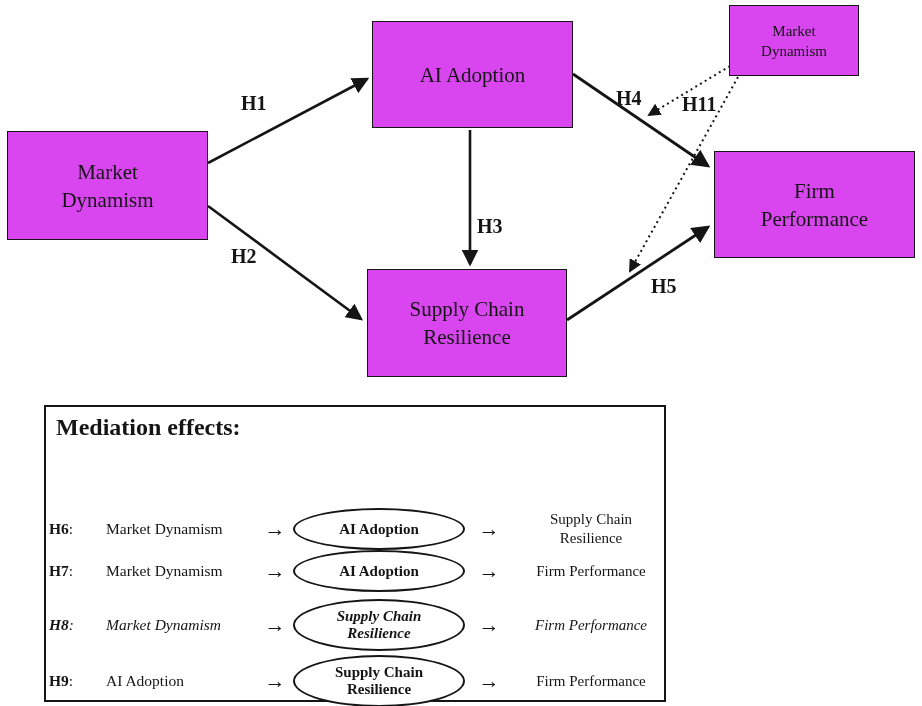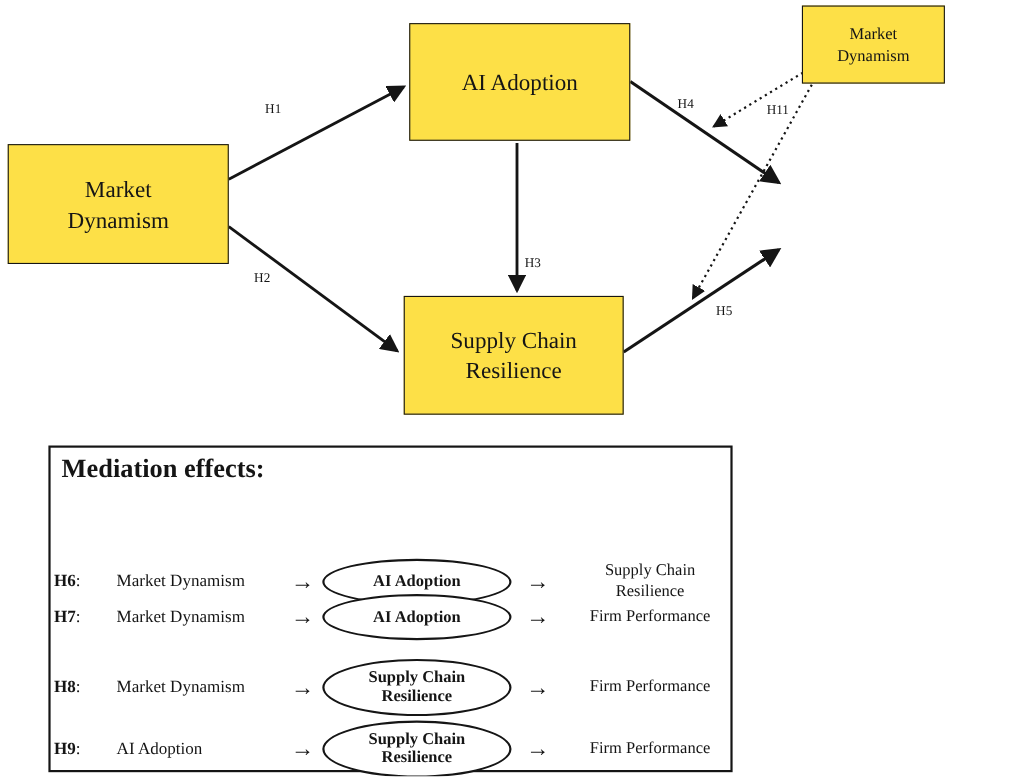--- a/index.html
+++ b/index.html
@@ -17,39 +17,39 @@
     overflow: hidden;
   }
   #arrow-layer {
     position: absolute;
     left: 0; top: 0;
     width: 922px; height: 706px;
   }
   .node {
     position: absolute;
     border: 1.6px solid #151515;
-    background: #fde047;
+    background: #d946ef;
     display: flex;
     align-items: center;
     justify-content: center;
     text-align: center;
     white-space: pre-line;
     font-size: 21px;
     line-height: 28px;
     box-sizing: border-box;
   }
   .node.small {
     font-size: 15px;
     line-height: 20px;
     border-width: 1.4px;
   }
   .edge-label {
     position: absolute;
-    font-weight: normal;
-    font-size: 12px;
+    font-weight: bold;
+    font-size: 20px;
     background: transparent;
   }
   
   #mediation-panel {
     position: absolute;
     left: 44px;
     top: 405px;
     width: 622px;
     height: 297px;
     border: 2.2px solid #151515;
@@ -147,56 +147,60 @@
 
   <div class="node" style="left:372px; top:21px; width:201px; height:107px;">
     <span>AI Adoption</span>
   </div>
 
   <div class="node" style="left:367px; top:269px; width:200px; height:108px;">
     <span>Supply Chain
 Resilience</span>
   </div>
 
+  <div class="node" style="left:714px; top:151px; width:201px; height:107px;">
+    <span>Firm
+Performance</span>
+  </div>
 
   <div class="node small" style="left:729px; top:5px; width:130px; height:71px;">
     <span>Market
 Dynamism</span>
   </div>
 
   <div class="edge-label" style="left:241px; top:92px;">H1</div>
   <div class="edge-label" style="left:231px; top:245px;">H2</div>
-  <div class="edge-label" style="left:477px; top:232px;">H3</div>
+  <div class="edge-label" style="left:477px; top:215px;">H3</div>
   <div class="edge-label" style="left:616px; top:87px;">H4</div>
   <div class="edge-label" style="left:651px; top:275px;">H5</div>
-  <div class="edge-label" style="left:682px; top:93px;margin-left:15px;">H11</div>
+  <div class="edge-label" style="left:682px; top:93px;">H11</div>
 
   <div id="mediation-panel">
     <div id="mediation-title">Mediation effects:</div>
 
     <div class="med-row" style="top:94px;">
       <span class="cell hyp-label"><b>H6</b><span class="colon">:</span></span>
       <span class="cell from-text">Market Dynamism</span>
       <span class="cell row-arrow arrow-1">→</span>
       <span class="cell mediator-ellipse">AI Adoption</span>
       <span class="cell row-arrow arrow-2">→</span>
       <span class="cell to-text">Supply Chain
 Resilience</span>
     </div>
 
-    <div class="med-row" style="top:126px;">
+    <div class="med-row" style="top:136px;">
       <span class="cell hyp-label"><b>H7</b><span class="colon">:</span></span>
       <span class="cell from-text">Market Dynamism</span>
       <span class="cell row-arrow arrow-1">→</span>
       <span class="cell mediator-ellipse">AI Adoption</span>
       <span class="cell row-arrow arrow-2">→</span>
       <span class="cell to-text">Firm Performance</span>
     </div>
 
-    <div class="med-row" style="top:190px;">
+    <div class="med-row" style="top:190px;font-style:italic;">
       <span class="cell hyp-label"><b>H8</b><span class="colon">:</span></span>
       <span class="cell from-text">Market Dynamism</span>
       <span class="cell row-arrow arrow-1">→</span>
       <span class="cell mediator-ellipse tall">Supply Chain
 Resilience</span>
       <span class="cell row-arrow arrow-2">→</span>
       <span class="cell to-text">Firm Performance</span>
     </div>
 
     <div class="med-row" style="top:246px;">

